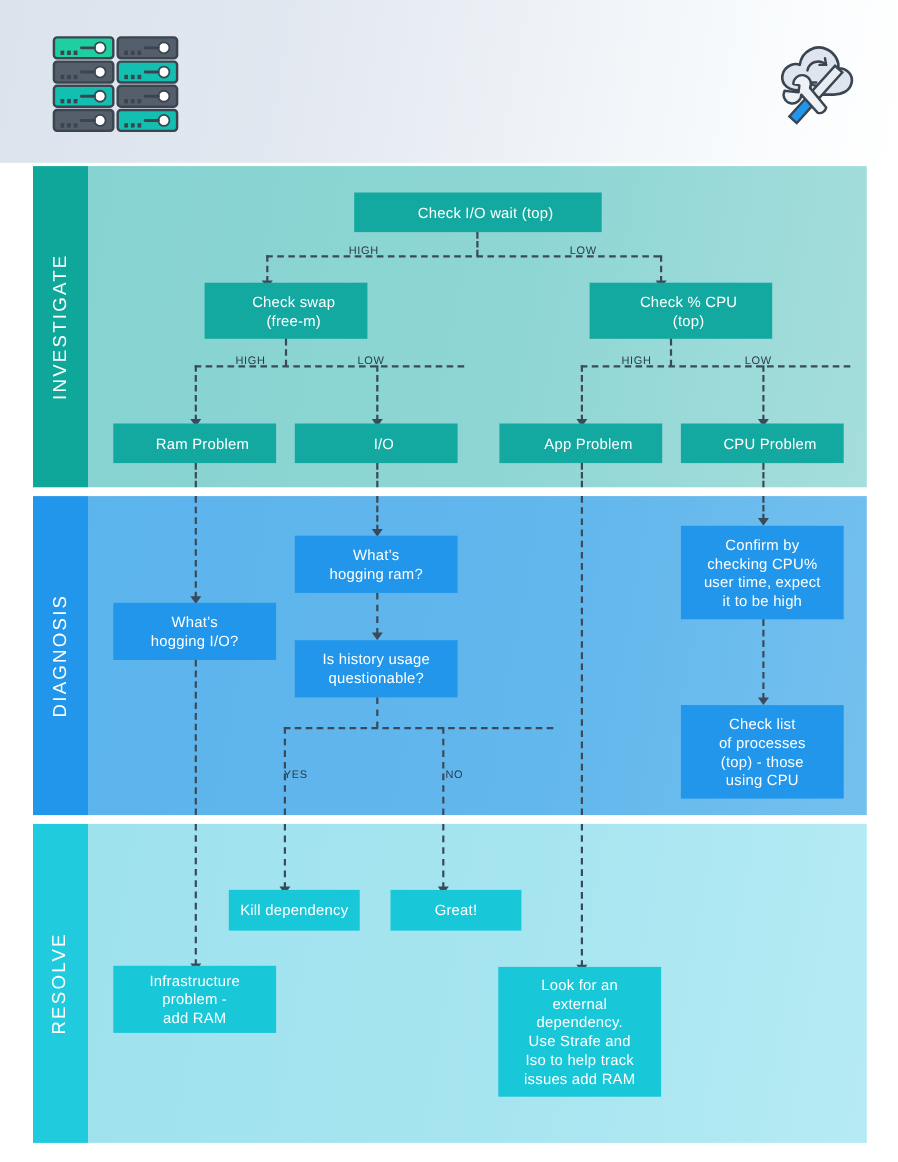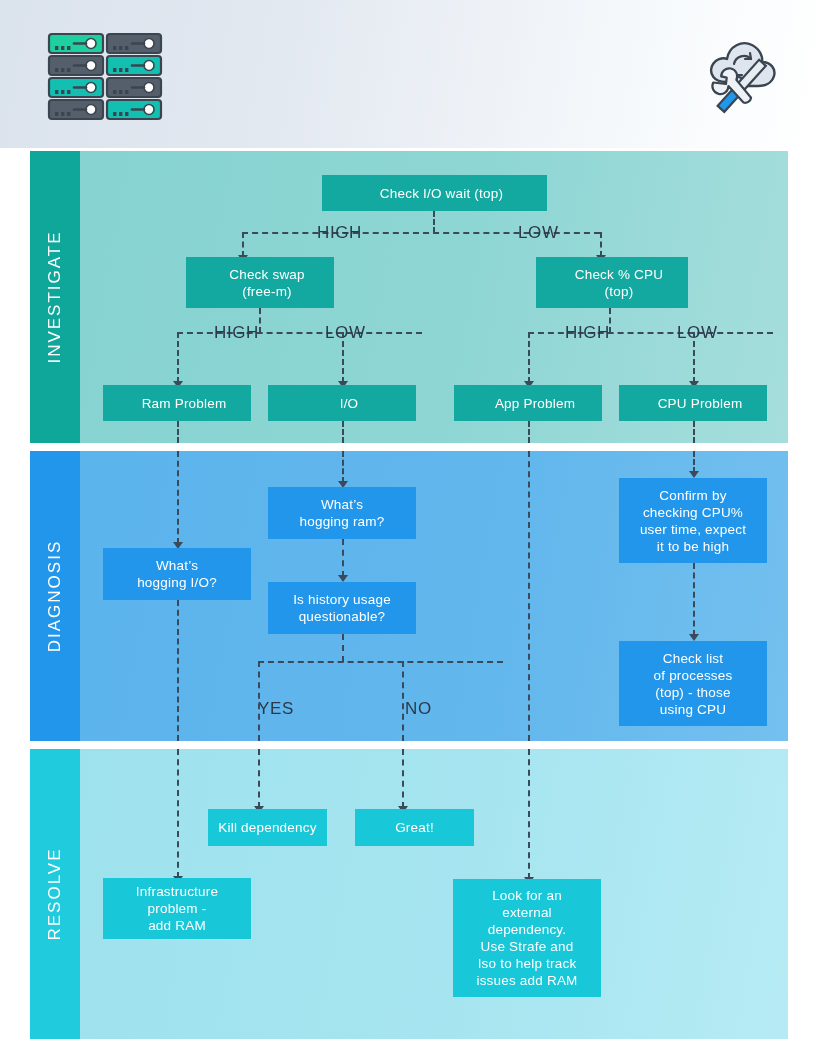--- a/index.html
+++ b/index.html
@@ -92,21 +92,21 @@
   .hline{position:absolute;border-top:2px dashed #3b4a5a;}
   .arrow{
     position:absolute;width:0;height:0;
     border-left:5px solid transparent;
     border-right:5px solid transparent;
     border-top:7px solid #3b4a5a;
   }
   .edge-label{
     position:absolute;
     color:#2b3a4a;
-    font-size:17px;
+    font-size:10px;
     letter-spacing:.6px;
     white-space:nowrap;
   }
 </style>
 </head>
 <body>
 
 <div class="page">
 
   <div class="header">
@@ -206,21 +206,21 @@
       <div class="arrow" style="left:158px;top:104px;"></div>
 
       <div class="vline" style="left:520px;top:81px;height:25px;"></div>
       <div class="arrow" style="left:516px;top:104px;"></div>
 
       <div class="box teal" style="left:106px;top:106px;width:148px;height:51px;">
           <span style="white-space:pre-line;">Check swap
 (free-m)</span>
         </div>
 
-      <div class="box teal" style="left:456px;top:106px;width:152px;height:51px;">
+      <div class="box teal" style="left:456px;top:106px;width:166px;height:51px;">
           <span style="white-space:pre-line;">Check % CPU
 (top)</span>
         </div>
 
       <div class="vline" style="left:179px;top:157px;height:25px;"></div>
       <div class="hline" style="left:97px;top:181px;width:245px;"></div>
       <div class="edge-label" style="left:134px;top:172px;">HIGH</div>
       <div class="edge-label" style="left:245px;top:172px;">LOW</div>
       <div class="vline" style="left:97px;top:181px;height:51px;"></div>
       <div class="arrow" style="left:93px;top:230px;"></div>

